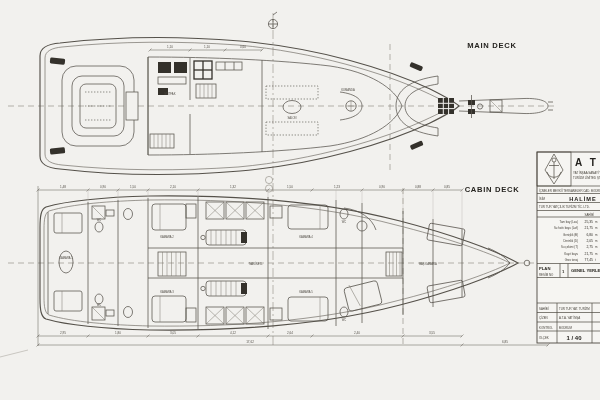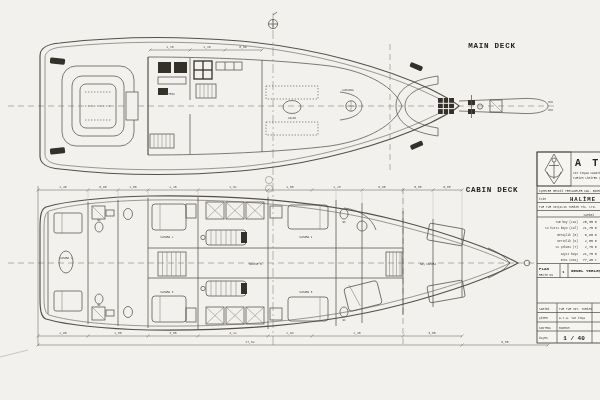--- a/index.html
+++ b/index.html
@@ -1,17 +1,17 @@
 <!DOCTYPE html>
 <html><head>
 <meta charset="utf-8">
 <style>
   html,body{margin:0;padding:0;width:600px;height:400px;overflow:hidden;
     background:#f2f1ee;font-family:"Liberation Sans",sans-serif;}
-  #sheet{position:relative;width:600px;height:400px;font-family:Liberation Mono, monospace;}
+  #sheet{position:relative;width:600px;height:400px;}
   svg{display:block;filter:blur(.22px);}
   .hull{stroke:#55514a;stroke-width:1.15;fill:none;}
   .hull2{stroke:#6a665e;stroke-width:.65;fill:none;}
   .ln{stroke:#57534c;stroke-width:.75;fill:none;}
   .lnf{stroke:#57534c;stroke-width:.75;fill:#f2f1ee;}
   .thin{stroke:#7a766d;stroke-width:.5;fill:none;}
   .dark{fill:#34312b;stroke:none;}
   .darkln{stroke:#34312b;stroke-width:1.3;fill:none;}
   .dash{stroke:#87837a;stroke-width:.6;fill:none;stroke-dasharray:6 4;}
   .dd{stroke:#87837a;stroke-width:.55;fill:none;stroke-dasharray:9 3 2 3;}

